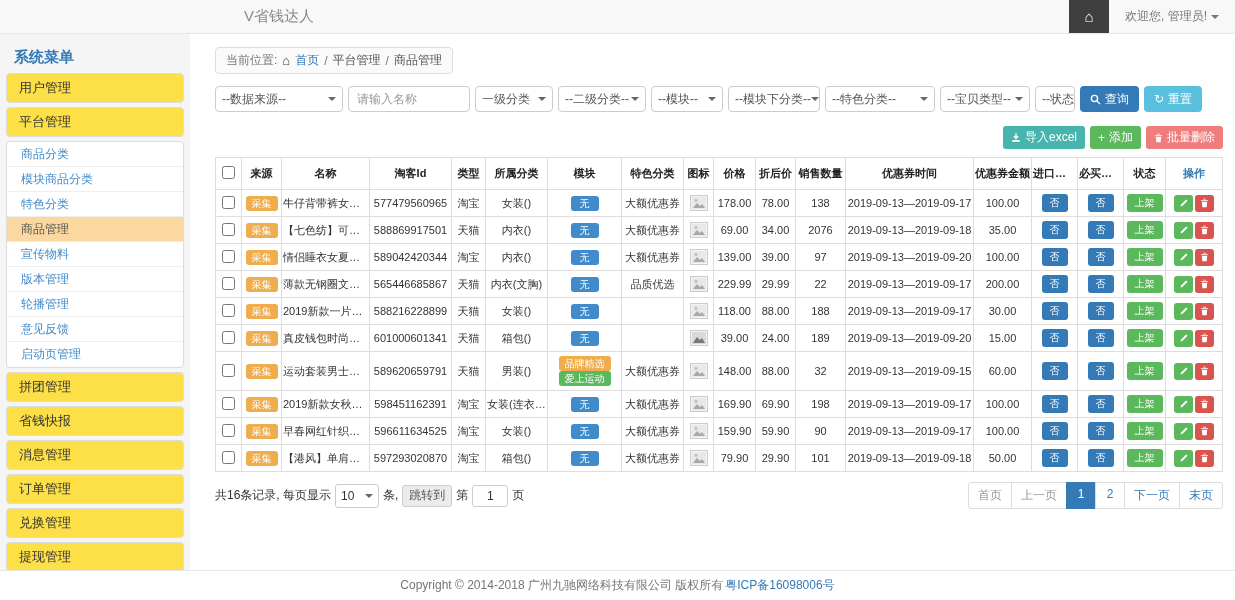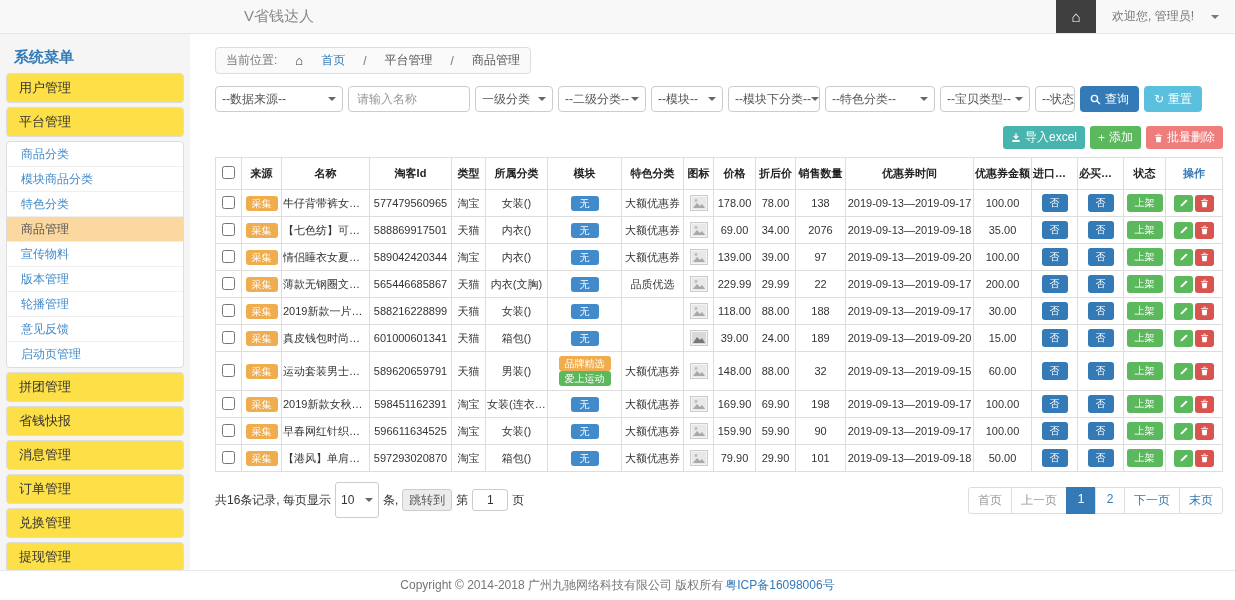--- a/index.html
+++ b/index.html
@@ -4,36 +4,36 @@
 <style>
   * {margin:0; padding:0; box-sizing:border-box;}
   html,body {width:1235px; height:600px; overflow:hidden;}
   body {font-family:"Liberation Sans","DejaVu Sans",sans-serif; background:#fff; position:relative; font-size:12px; color:#333;}
 
   
   .navbar {height:34px; background:#f8f8f8; border-bottom:1px solid #e7e7e7; display:flex; align-items:stretch;}
   .brand {margin-left:244px; font-size:15px; color:#8a8a8a; align-self:center;}
   .nav-right {margin-left:auto; display:flex; align-items:stretch;}
   .home-btn {width:40px; background:#3f3f3f; color:#fff; display:flex; align-items:center; justify-content:center; font-size:15px; cursor:pointer;}
-  .welcome {display:flex; align-items:center; gap:17px; padding:0 16px; color:#777; cursor:pointer;text-align:right;}
+  .welcome {display:flex; align-items:center; gap:4px; padding:0 16px; color:#777; cursor:pointer;text-align:right;}
   .caret {display:inline-block; width:0; height:0; border-left:4px solid transparent; border-right:4px solid transparent; border-top:4px solid #777;}
 
   
   .layout {display:flex; height:536px;}
   .sidebar {width:190px; background:#f5f5f5; padding:6px 6px 0 6px; overflow:hidden; flex-shrink:0;}
   .sidebar-title {color:#337ab7; font-size:15px; font-weight:bold; padding:8px 8px 6px;}
   .side-item {height:30px; line-height:28px; border:1px solid #ddd; border-radius:4px; background:#fde047; padding:0 12px; font-size:13px; color:#333; margin-bottom:4px; cursor:pointer; overflow:hidden; white-space:nowrap;}
   .side-sub {background:#fff; border:1px solid #ddd; border-radius:4px; margin-bottom:4px; overflow:hidden;}
   .side-sub-item {height:25px; line-height:24px; padding:0 0 0 14px; font-size:12px; color:#428bca; border-bottom:1px solid #efefef; cursor:pointer; white-space:nowrap; overflow:hidden;}
   .side-sub-item:last-child {border-bottom:none;}
   .side-sub-item.active {background:#fbd89f; color:#555;}
 
   
   .main {flex:1; padding:13px 12px 0 25px; overflow:hidden; background:#fff;}
-  .breadcrumb {display:inline-flex; align-items:center; gap:18px; border:1px solid #ddd; background:#fafafa; border-radius:4px; padding:4px 10px; color:#777;}
+  .breadcrumb {display:inline-flex; align-items:center; gap:5px; border:1px solid #ddd; background:#fafafa; border-radius:4px; padding:4px 10px; color:#777;}
   .breadcrumb .home-link {color:#337ab7; cursor:pointer;}
   .breadcrumb .crumb {color:#555;}
   .bc-home-icon {color:#333; font-size:13px;}
 
   
   .filters {display:flex; align-items:center; gap:5px; margin-top:12px;}
   .fselect {height:26px; border:1px solid #ccc; border-radius:4px; background:#fff; color:#555; display:flex; align-items:center; justify-content:space-between; padding:0 6px; cursor:pointer; flex-shrink:0; overflow:hidden; white-space:nowrap;}
   .fselect .caret {border-top-color:#666;}
   .w-source{width:128px}.w-name{width:122px}.w-cat1{width:78px}.w-cat2{width:88px}.w-module{width:72px}.w-msub{width:92px}.w-feature{width:110px}.w-btype{width:90px}.w-status{width:40px}
   .finput {height:26px; border:1px solid #ccc; border-radius:4px; padding:0 8px; font-size:12px; color:#555; font-family:inherit;}
@@ -64,21 +64,21 @@
   .cbtn-blue {background:#337ab7;}
   .cbtn-green {background:#5cb85c;}
   .icon-btn {display:inline-flex; align-items:center; justify-content:center; width:19px; height:17px; border-radius:3px; cursor:pointer; margin:0 1px; vertical-align:middle;}
   .icon-btn.edit {background:#5cb85c;}
   .icon-btn.del {background:#d9534f;}
   .thumb {display:inline-flex; width:18px; height:16px; border:1px solid #ccc; background:#f4f4f4; align-items:center; justify-content:center; vertical-align:middle; overflow:hidden;}
 
   
   .pager-row {display:flex; justify-content:space-between; align-items:center; margin-top:10px;}
   .pager-left {display:flex; align-items:center; gap:4px; color:#333;}
-  .psize {width:44px; height:36px; border:1px solid #ccc; border-radius:3px; background:#fff; display:inline-flex; align-items:center; justify-content:space-between; padding:0 5px; cursor:pointer;}
+  .psize {width:44px; height:24px; border:1px solid #ccc; border-radius:3px; background:#fff; display:inline-flex; align-items:center; justify-content:space-between; padding:0 5px; cursor:pointer;}
   .psize .caret {border-top-color:#666;}
   .jump-btn {height:22px; border:1px solid #ccc; background:#ececec; border-radius:3px; padding:0 6px; color:#555; display:inline-flex; align-items:center; cursor:pointer;}
   .pinput {width:36px; height:22px; border:1px solid #ccc; border-radius:3px; text-align:center; font-family:inherit; font-size:12px; color:#333;}
   .pager-right {display:flex;}
   .pg {min-width:30px; padding:4px 9px; border:1px solid #ddd; background:#fff; color:#337ab7; text-align:center; margin-left:-1px; cursor:pointer;}
   .pg.disabled {color:#999;}
   .pg.active {background:#337ab7; color:#fff; border-color:#337ab7;}
   .pg:first-child {border-radius:3px 0 0 3px; margin-left:0;}
   .pg:last-child {border-radius:0 3px 3px 0;}
 

